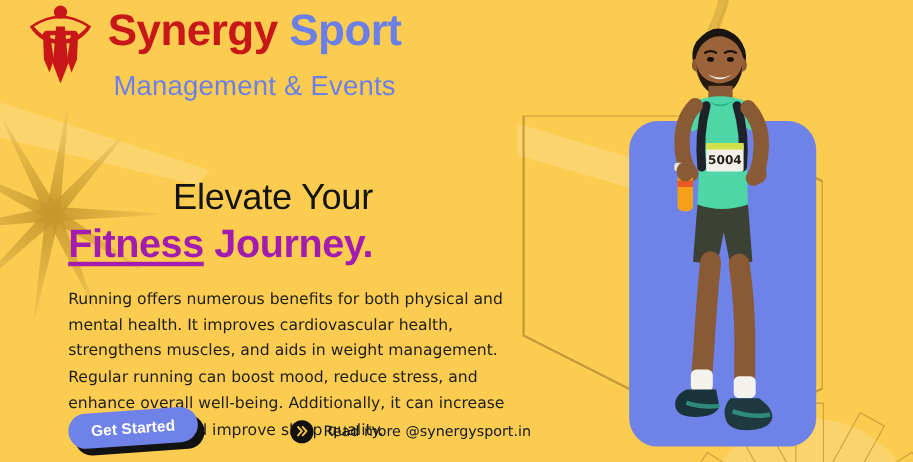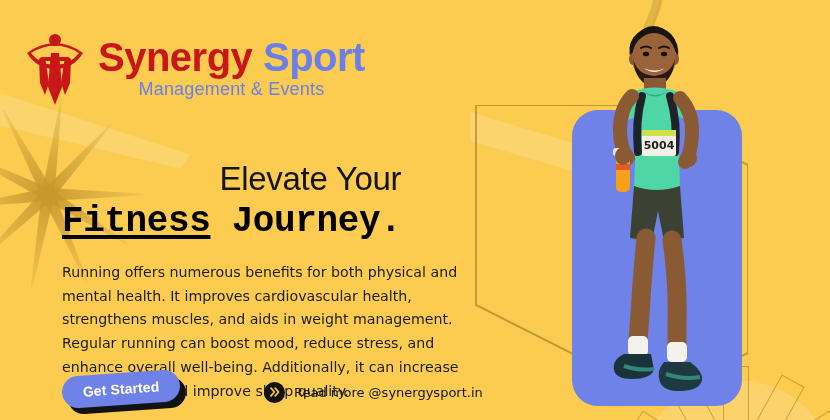--- a/index.html
+++ b/index.html
@@ -78,49 +78,49 @@
   .sunburst .sray {
     position:absolute; left:50%; bottom:0;
     width:26px; height:118px;
     border:1.6px solid rgba(170,128,36,0.6);
     border-bottom:none;
     transform-origin:50% 100%;
   }
 
   
   .logo-row {
-    position:absolute; left:22px; top:31px;
+    position:absolute; left:22px; top:2px;
     display:flex; align-items:flex-start; gap:10px;
   }
   .logo-mark { width:66px; height:74px; flex:0 0 auto; }
   .logo-text { padding-top:6px; }
   .logo-title {
     font-size:40px; font-weight:700; letter-spacing:-0.5px;
     line-height:1.02; white-space:nowrap;
   }
   .logo-title .syn { color:#C81718; }
   .logo-title .spo { color:#6B7FE8; }
   .logo-sub {
-    color:#6B7FE8; font-size:18px; font-weight:400;
-    letter-spacing:0.2px; text-align:center; margin-top:1px;
+    color:#6B7FE8; font-size:25px; font-weight:400;
+    letter-spacing:0.2px; text-align:center; margin-top:15px;
     white-space:nowrap;
   }
 
   
   .headline {
     position:absolute; left:62px; top:160px;
     color:#141414;
   }
   .h-line1 {
     font-size:33px; font-weight:400; letter-spacing:-0.3px;
     line-height:1.18; color:#141414;text-align:right;
   }
   .h-line2 {
     font-size:36px; font-weight:700; letter-spacing:-0.4px;
-    line-height:1.18; margin-top:2px; color:#000000;font-family:Liberation Mono, monospace;
+    line-height:1.18; margin-top:2px; color:#a21caf;
   }
   .h-line2 .u { text-decoration:underline; text-decoration-thickness:4px; text-underline-offset:4px; }
 
   
   .para {
     position:absolute; left:62px; top:261px; width:420px;
     font-size:14.2px; line-height:1.67; color:#1d1d1d;
     font-family:"DejaVu Sans", sans-serif;
   }
 

